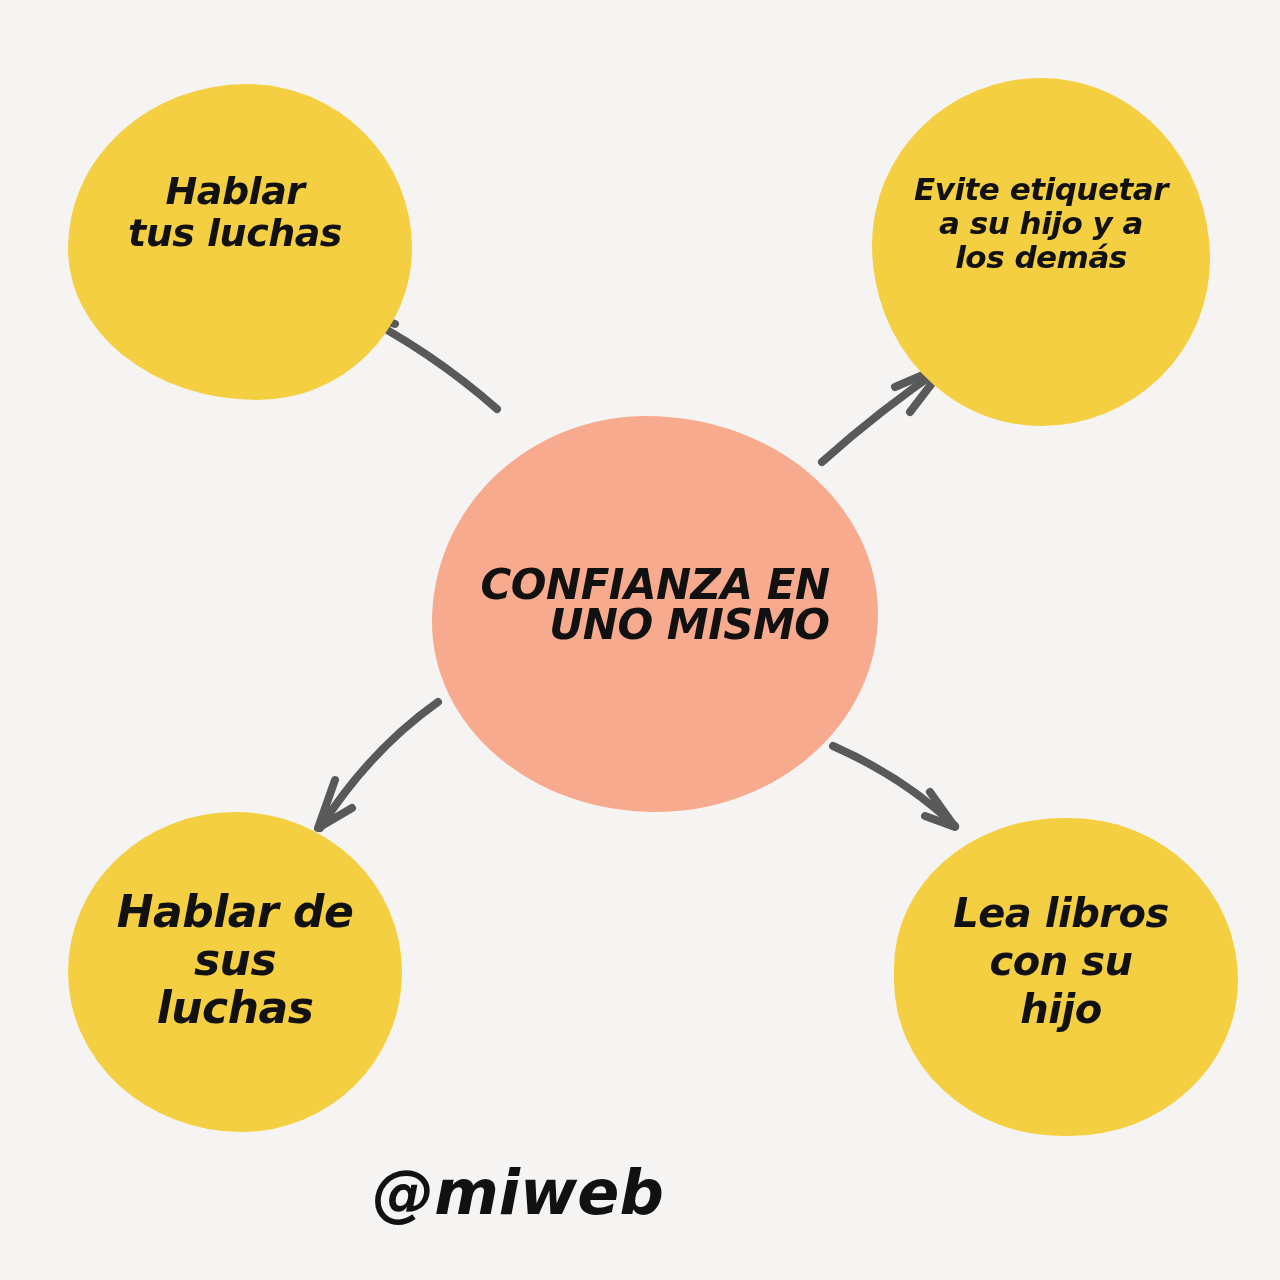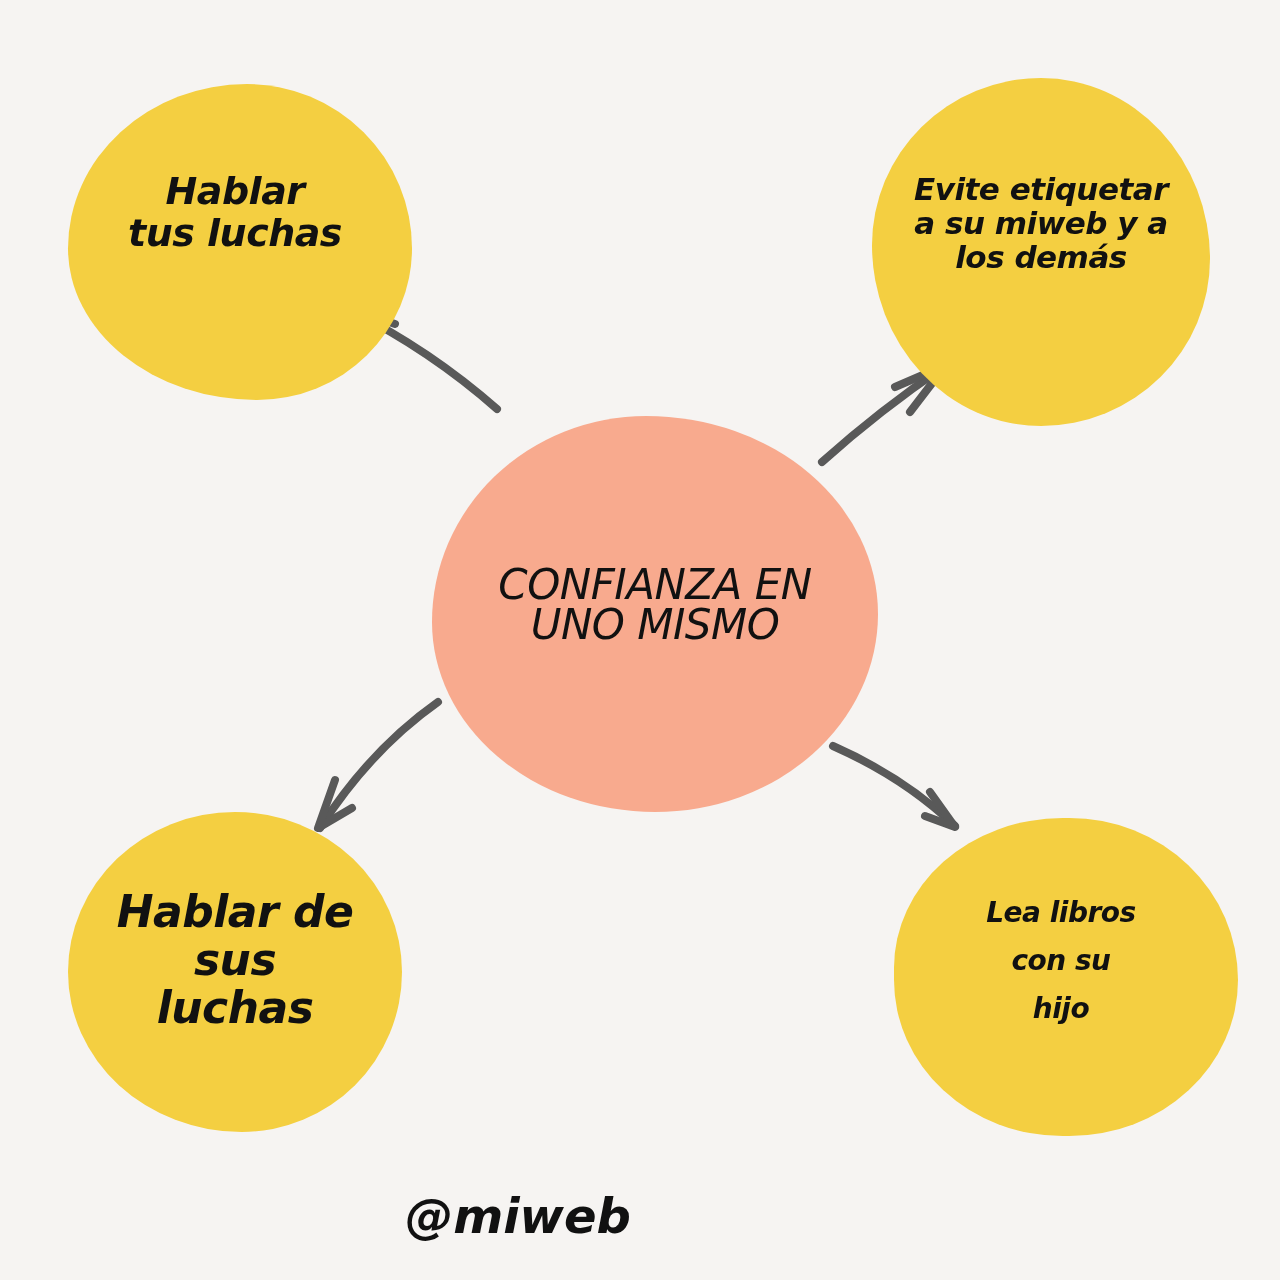--- a/index.html
+++ b/index.html
@@ -34,42 +34,41 @@
     #b-top-right {
       left: 872px; top: 78px; width: 338px; height: 348px;
       border-radius: 50% 50% 50% 50% / 48% 52% 48% 52%;
     }
     #b-top-right .txt { font-size: 31px; line-height: 34px; margin-top: -58px; }
 
     #b-center {
       left: 432px; top: 416px; width: 446px; height: 396px;
       border-radius: 48% 52% 50% 50% / 52% 50% 50% 48%;
     }
-    #b-center .txt { font-size: 42px; line-height: 40px; font-weight: normal; font-style: italic; margin-top: -18px; }
+    #b-center .txt { font-size: 42px; line-height: 40px; font-weight: bold; font-style: italic; margin-top: -18px; text-align: right; }
 
     #b-bottom-left {
       left: 68px; top: 812px; width: 334px; height: 320px;
       border-radius: 50% 50% 48% 52% / 50% 50% 50% 50%;
     }
     #b-bottom-left .txt { font-size: 44px; line-height: 48px; margin-top: -24px; }
 
     #b-bottom-right {
       left: 894px; top: 818px; width: 344px; height: 318px;
       border-radius: 50% 50% 50% 50% / 48% 52% 50% 50%;
     }
-    #b-bottom-right .txt { font-size: 28px; line-height: 48px; margin-top: -32px; margin-left: -10px; font-style: italic; }
+    #b-bottom-right .txt { font-size: 40px; line-height: 48px; margin-top: -32px; margin-left: -10px; font-style: italic; }
 
     #arrows { position: absolute; left: 0; top: 0; width: 1280px; height: 1280px; pointer-events: none; }
 
     #handle {
       position: absolute; left: 0; width: 1036px; top: 1156px;
       text-align: center;
-      font-size: 48px; font-weight: bold; font-style: italic;
+      font-size: 62px; font-weight: bold; font-style: italic;
       color: #111;
-      margin-top: 32px;
     }
   </style>
 </head>
 <body>
 
 <svg id="arrows" viewBox="0 0 1280 1280">
   <g fill="none" stroke="#595959" stroke-width="8" stroke-linecap="round" stroke-linejoin="round">
 
     <path d="M497 409 Q430 350 350 310"></path>
     <path d="M395 324 L348 308 L375 336"></path>
@@ -85,21 +84,21 @@
   </g>
 </svg>
 
 <div class="blob yellow" id="b-top-left">
   <span class="txt">Hablar
 tus luchas</span>
 </div>
 
 <div class="blob yellow" id="b-top-right">
   <span class="txt">Evite etiquetar
-a su miweb y a
+a su hijo y a
 los demás</span>
 </div>
 
 <div class="blob salmon" id="b-center">
   <span class="txt">CONFIANZA EN
 UNO MISMO</span>
 </div>
 
 <div class="blob yellow" id="b-bottom-left">
   <span class="txt">Hablar de

